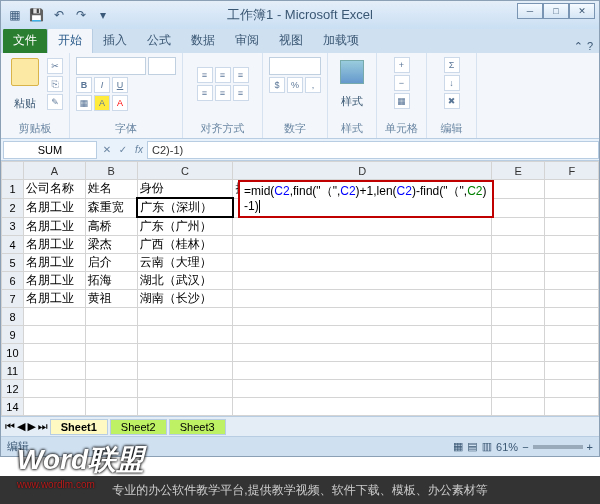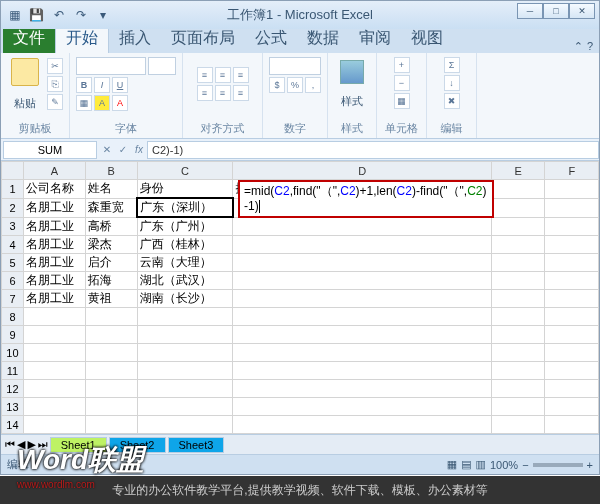--- a/index.html
+++ b/index.html
@@ -5,21 +5,21 @@
 *{box-sizing:border-box;margin:0;padding:0;font-family:"Microsoft YaHei",SimSun,Arial,sans-serif;}
 body{background:#fff;width:600px;height:504px;overflow:hidden;position:relative;}
 .window{border:1px solid #8b9fb5;background:#cfe0f1;}
 .titlebar{height:28px;background:linear-gradient(#e4eef9,#cadff3);display:flex;align-items:center;padding:0 4px;position:relative;}
 .qat{display:flex;gap:2px;align-items:center;}
 .qat-btn{width:20px;height:20px;display:flex;align-items:center;justify-content:center;color:#3b5a7a;font-size:12px;}
 .title{position:absolute;left:50%;transform:translateX(-50%);font-size:13px;color:#3a5773;}
 .winbtns{position:absolute;right:4px;top:2px;display:flex;gap:0;}
 .winbtn{width:26px;height:16px;border:1px solid #7a95b3;background:linear-gradient(#f5faff,#d6e6f5);font-size:9px;display:flex;align-items:center;justify-content:center;color:#3a5773;}
 .tabs{height:24px;display:flex;align-items:flex-end;padding-left:2px;}
-.tab{padding:4px 10px;font-size:16px;color:#3a5773;cursor:pointer;font-family:Liberation Serif, serif;}
+.tab{padding:4px 10px;font-size:12px;color:#3a5773;cursor:pointer;font-family:Liberation Serif, serif;}
 .tab.file{background:#2a7e2f;color:#fff;border-radius:3px 3px 0 0;}
 .tab.active{background:#f3f7fb;border:1px solid #b8cde2;border-bottom:none;border-radius:3px 3px 0 0;color:#2a5a8a;}
 .tabs-right{margin-left:auto;display:flex;gap:4px;padding-right:6px;font-size:11px;color:#3a5773;}
 .ribbon{background:#f3f7fb;border-bottom:1px solid #b8cde2;height:86px;display:flex;}
 .group{border-right:1px solid #d6e2ef;padding:4px 6px 2px;display:flex;flex-direction:column;align-items:center;justify-content:space-between;}
 .group-body{display:flex;gap:4px;align-items:center;flex:1;}
 .group-label{font-size:11px;color:#6a86a3;margin-top:10px;}
 .bigbtn{display:flex;flex-direction:column;align-items:center;gap:10px;width:36px;}
 .bigbtn .ico{width:28px;height:28px;background:#fce9a3;border:1px solid #d9b44a;border-radius:2px;}
 .bigbtn .lbl{font-size:11px;color:#3a5773;}
@@ -36,22 +36,22 @@
 th,td{border:1px solid #d4d4d4;padding:0;height:18px;text-align:left;font-weight:normal;}
 .hdr{background:#e9eef4;text-align:center;color:#333;font-size:11px;}
 .rowhdr{background:#e9eef4;text-align:center;width:22px;font-size:11px;}
 .colA{width:62px;}.colB{width:52px;}.colC{width:96px;}.colD{width:260px;}.colE{width:54px;}.colF{width:54px;}
 .cell{padding:0 2px;white-space:nowrap;overflow:visible;}
 .sel-cell{border:2px solid #000 !important;}
 .formula-overlay{position:absolute;left:237px;top:19px;border:2px solid #c00000;background:#fff;font-size:12px;padding:2px 4px;line-height:15px;width:256px;font-family:Consolas,monospace;}
 .fc-green{color:#008000;}.fc-blue{color:#0000ff;}
 .cursor{display:inline-block;width:1px;height:13px;background:#000;vertical-align:middle;}
 .sheettabs{height:20px;background:#e4ecf5;border-top:1px solid #b8cde2;display:flex;align-items:center;font-size:11px;padding-left:4px;gap:2px;}
-.sheettab{padding:1px 10px;border:1px solid #b8cde2;background:#0ea5e9;}
-.sheettab.active{background:#bef264;font-weight:normal;}
+.sheettab{padding:1px 10px;border:1px solid #b8cde2;background:#bef264;}
+.sheettab.active{background:#fef9c3;font-weight:bold;}
 .statusbar{height:20px;background:#cfe0f1;border-top:1px solid #b8cde2;display:flex;align-items:center;font-size:11px;color:#3a5773;padding:0 6px;justify-content:space-between;}
 .zoom{display:flex;align-items:center;gap:4px;}
 .watermark{position:absolute;left:8px;bottom:14px;margin-left:9px;}
 .wm-title{font-size:28px;font-weight:bold;color:#fff;text-shadow:0 0 3px #000,0 0 3px #000;font-style:italic;}
 .wm-url{font-size:10px;color:#b91c1c;text-shadow:0 0 2px #000;}
 .footer{position:absolute;bottom:0;left:0;right:0;height:28px;background:#333;color:#ccc;font-size:12px;text-align:center;line-height:28px;}
 </style>
 </head>
 <body>
 
@@ -69,25 +69,25 @@
       <div class="winbtn">─</div>
       <div class="winbtn">□</div>
       <div class="winbtn">✕</div>
     </div>
   </div>
 
   <div class="tabs">
     <div class="tab file">文件</div>
     <div class="tab active">开始</div>
     <div class="tab">插入</div>
-    <div class="tab">页面布局</div>
     <div class="tab">公式</div>
     <div class="tab">数据</div>
     <div class="tab">审阅</div>
     <div class="tab">视图</div>
+    <div class="tab">加载项</div>
     <div class="tabs-right">
       <span>⌃</span>
       <span>?</span>
     </div>
   </div>
 
   <div class="ribbon">
     <div class="group">
       <div class="group-body">
         <div class="bigbtn">
@@ -298,29 +298,20 @@
           <tr>
             <th class="rowhdr">12</th>
             <td class="cell colA"></td>
             <td class="cell colB"></td>
             <td class="cell colC"></td>
             <td class="cell colD"></td>
             <td class="cell colE"></td>
             <td class="cell colF"></td>
           </tr>
           <tr>
-            <th class="rowhdr">13</th>
-            <td class="cell colA"></td>
-            <td class="cell colB"></td>
-            <td class="cell colC"></td>
-            <td class="cell colD"></td>
-            <td class="cell colE"></td>
-            <td class="cell colF"></td>
-          </tr>
-          <tr>
             <th class="rowhdr">14</th>
             <td class="cell colA"></td>
             <td class="cell colB"></td>
             <td class="cell colC"></td>
             <td class="cell colD"></td>
             <td class="cell colE"></td>
             <td class="cell colF"></td>
           </tr>
         </tbody>
       </table>
@@ -338,21 +329,21 @@
     <div class="sheettab">Sheet2</div>
     <div class="sheettab">Sheet3</div>
   </div>
 
   <div class="statusbar">
     <span>编辑</span>
     <div class="zoom">
       <span>▦</span>
       <span>▤</span>
       <span>▥</span>
-      <span>100%</span>
+      <span>61%</span>
       <span>−</span>
       <span style="width:50px;height:4px;background:#9ab;"></span>
       <span>+</span>
     </div>
   </div>
 </div>
 
 <div class="footer">专业的办公软件教学平台,提供教学视频、软件下载、模板、办公素材等</div>
 <div class="watermark">
   <div class="wm-title">Word联盟</div>

